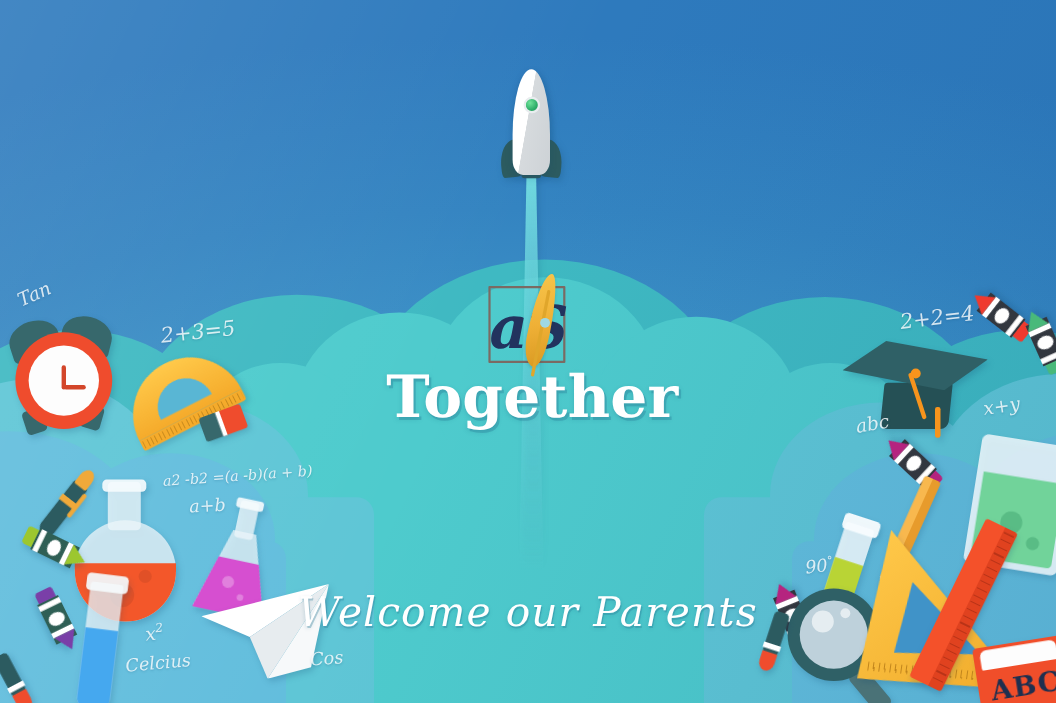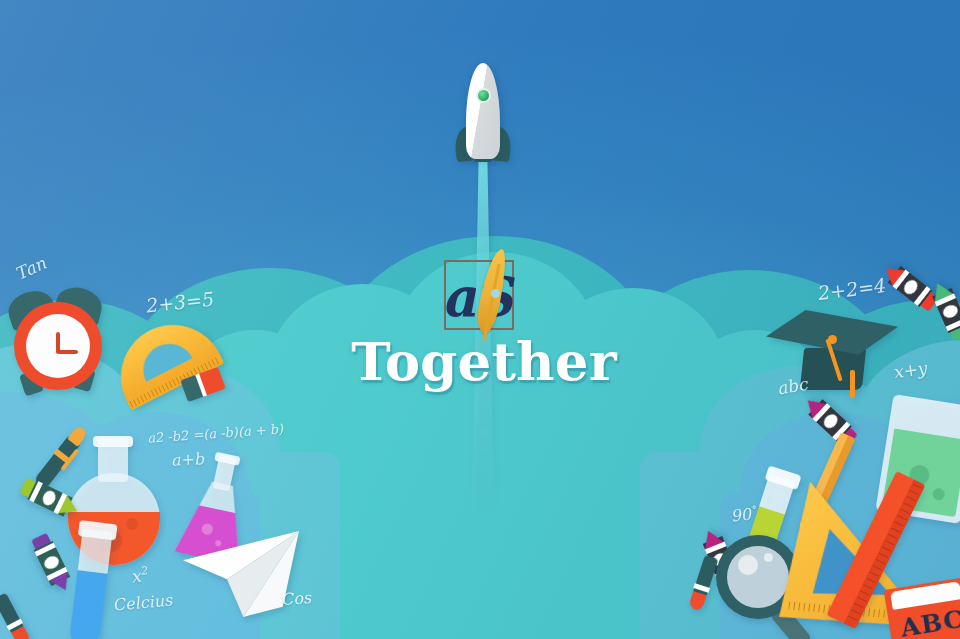--- a/index.html
+++ b/index.html
@@ -557,14 +557,15 @@
     <div class="mono">aS</div>
     <div class="quill"></div>
     <div class="quill-spine"></div>
     <div class="quill-eye"></div>
   </div>
 
   <div id="headline">
     <span class="ln">Together</span>
   </div>
 
+  <div id="subline">Welcome our Parents</div>
 
 </div>
 
 </body></html>

